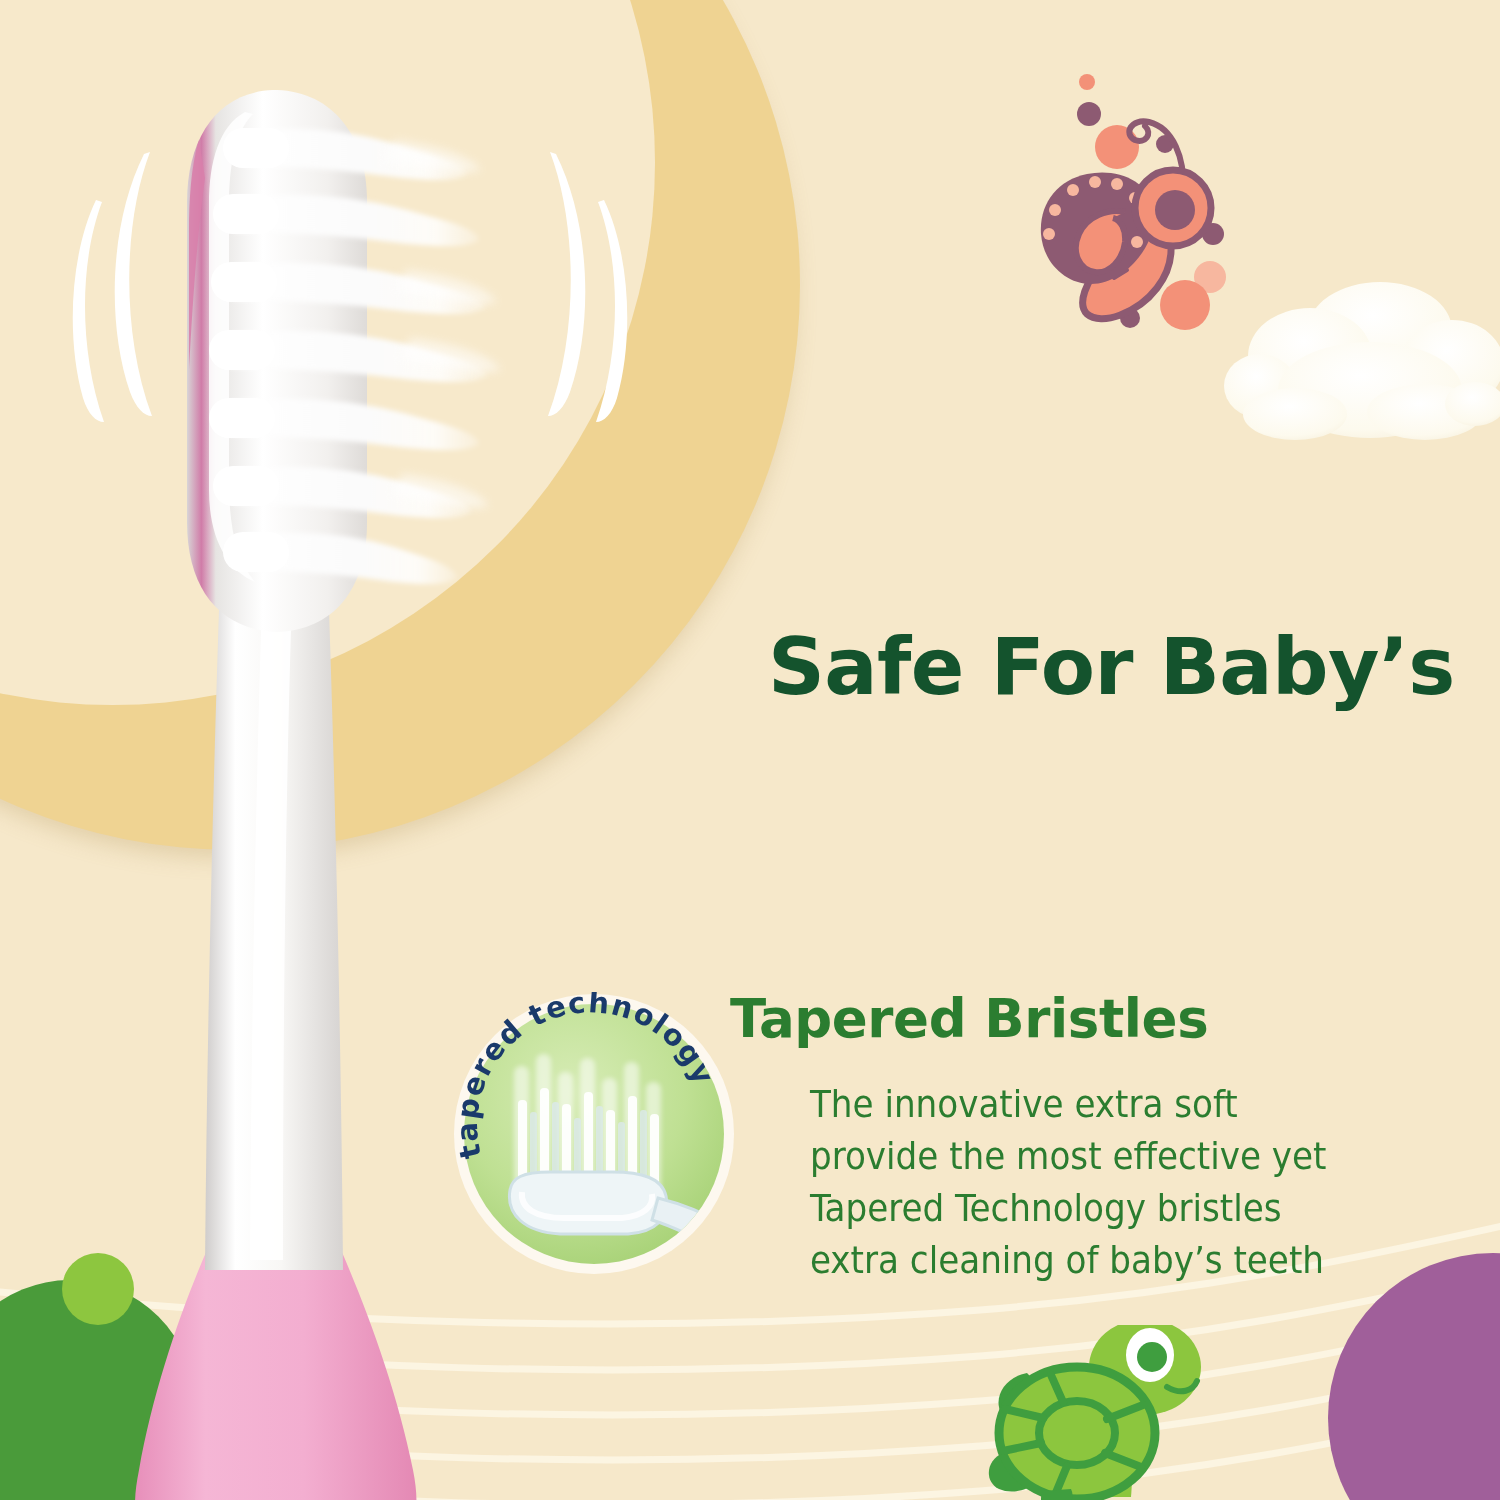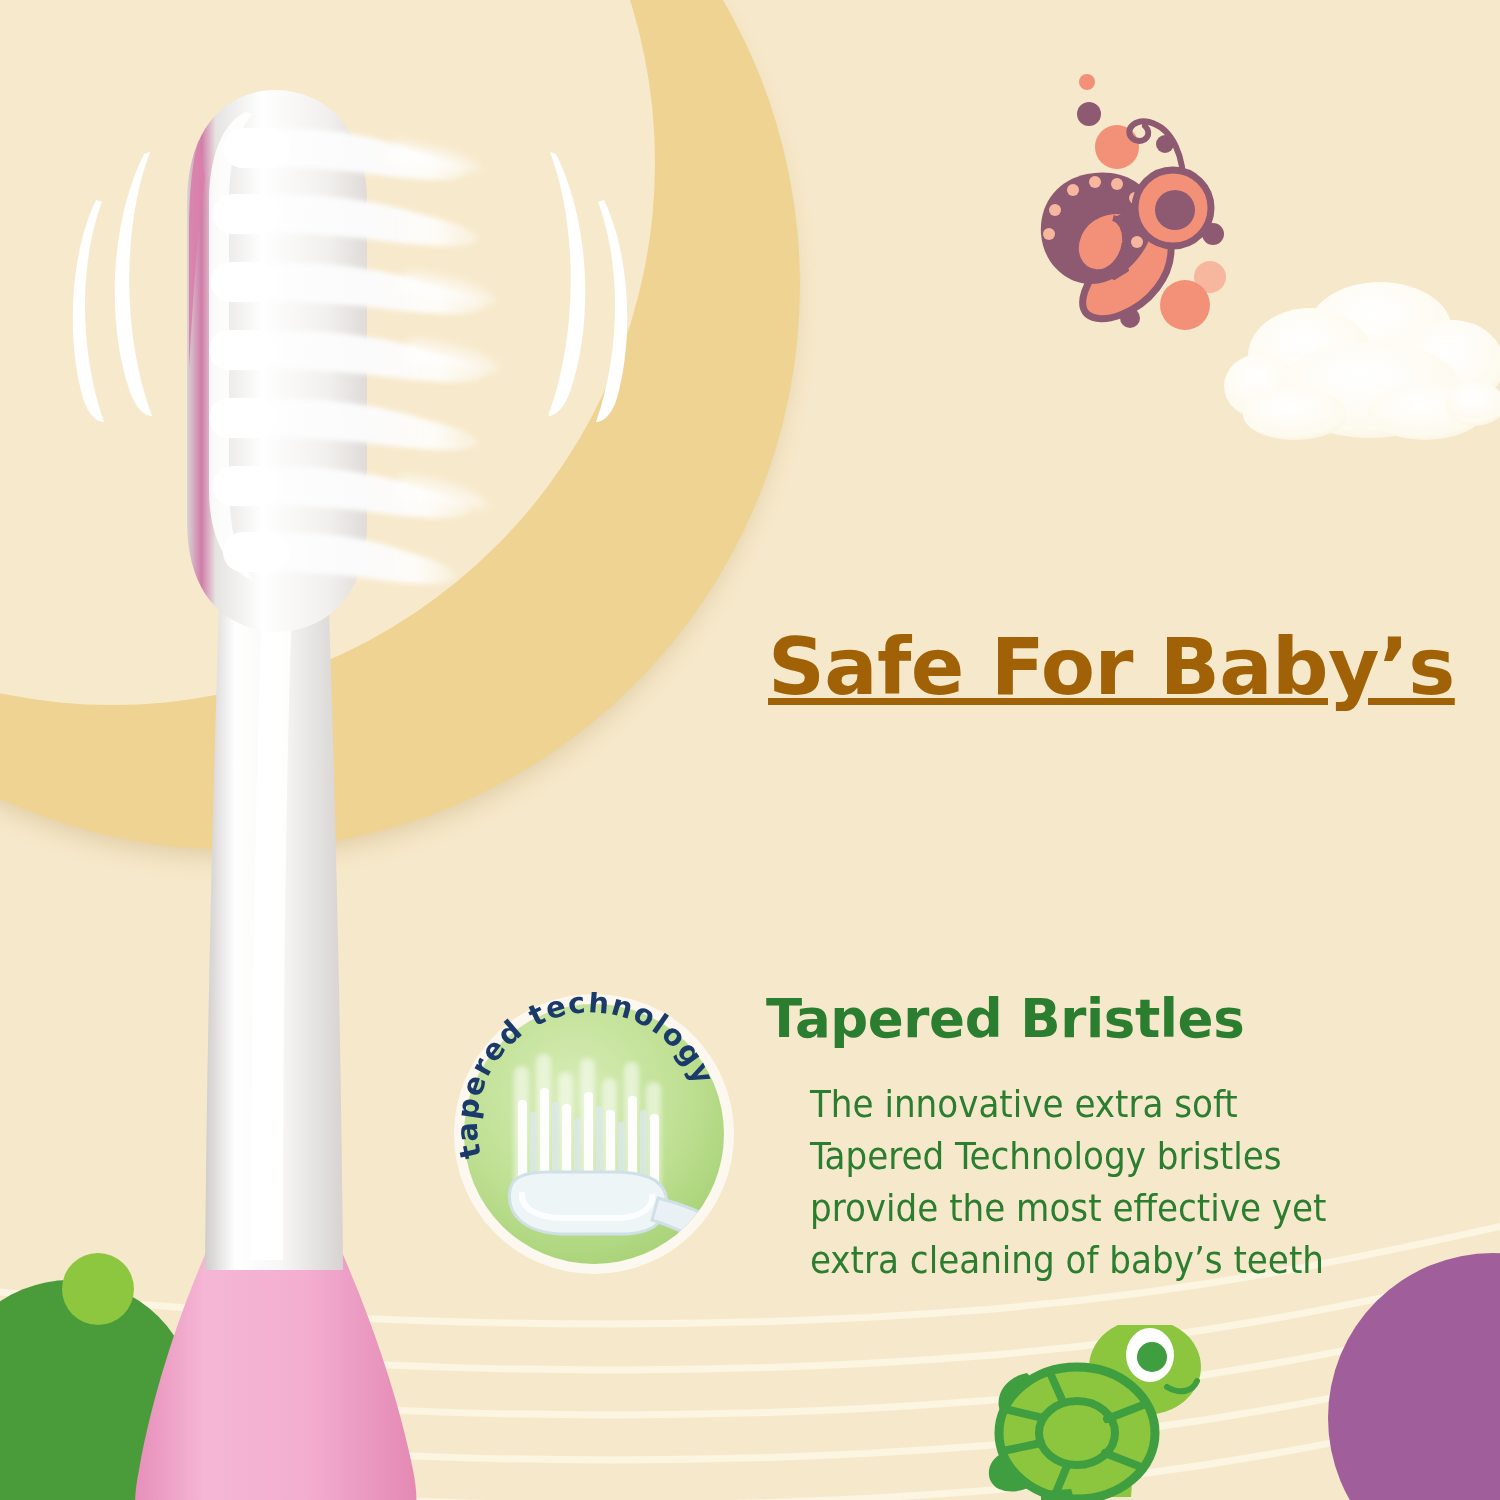--- a/index.html
+++ b/index.html
@@ -116,32 +116,31 @@
     width: 620px;
     height: 340px;
   }
 
   
   .headline {
     position: absolute;
     left: 768px;
     top: 626px;
     width: 700px;
-    color: #a16207;
+    color: #14532d;
     font-size: 79px;
     line-height: 1.05;
     font-weight: bold;
     letter-spacing: -0.6px;
     font-family: "DejaVu Sans", sans-serif;
-    text-decoration: underline;
   }
 
   .subhead {
     position: absolute;
-    left: 766px;
+    left: 730px;
     top: 988px;
     color: #2b7d30;
     font-size: 53px;
     font-weight: bold;
     letter-spacing: -0.4px;
     font-family: "DejaVu Sans", sans-serif;
   }
 
   .body-copy {
     position: absolute;
@@ -435,18 +434,18 @@
       <text font-family="'DejaVu Sans', sans-serif" font-size="29" font-weight="bold" fill="#1a3a6b" letter-spacing="1.5">
         <textPath href="#arcPath" startOffset="2%">tapered technology</textPath>
       </text>
     </svg>
   </div>
 
   <div class="subhead">Tapered Bristles</div>
 
   <div class="body-copy">
     <div>The innovative extra soft</div>
+    <div>provide the most effective yet</div>
     <div>Tapered Technology bristles</div>
-    <div>provide the most effective yet</div>
     <div>extra cleaning of baby’s teeth</div>
   </div>
 
 </div>
 
 </body></html>

